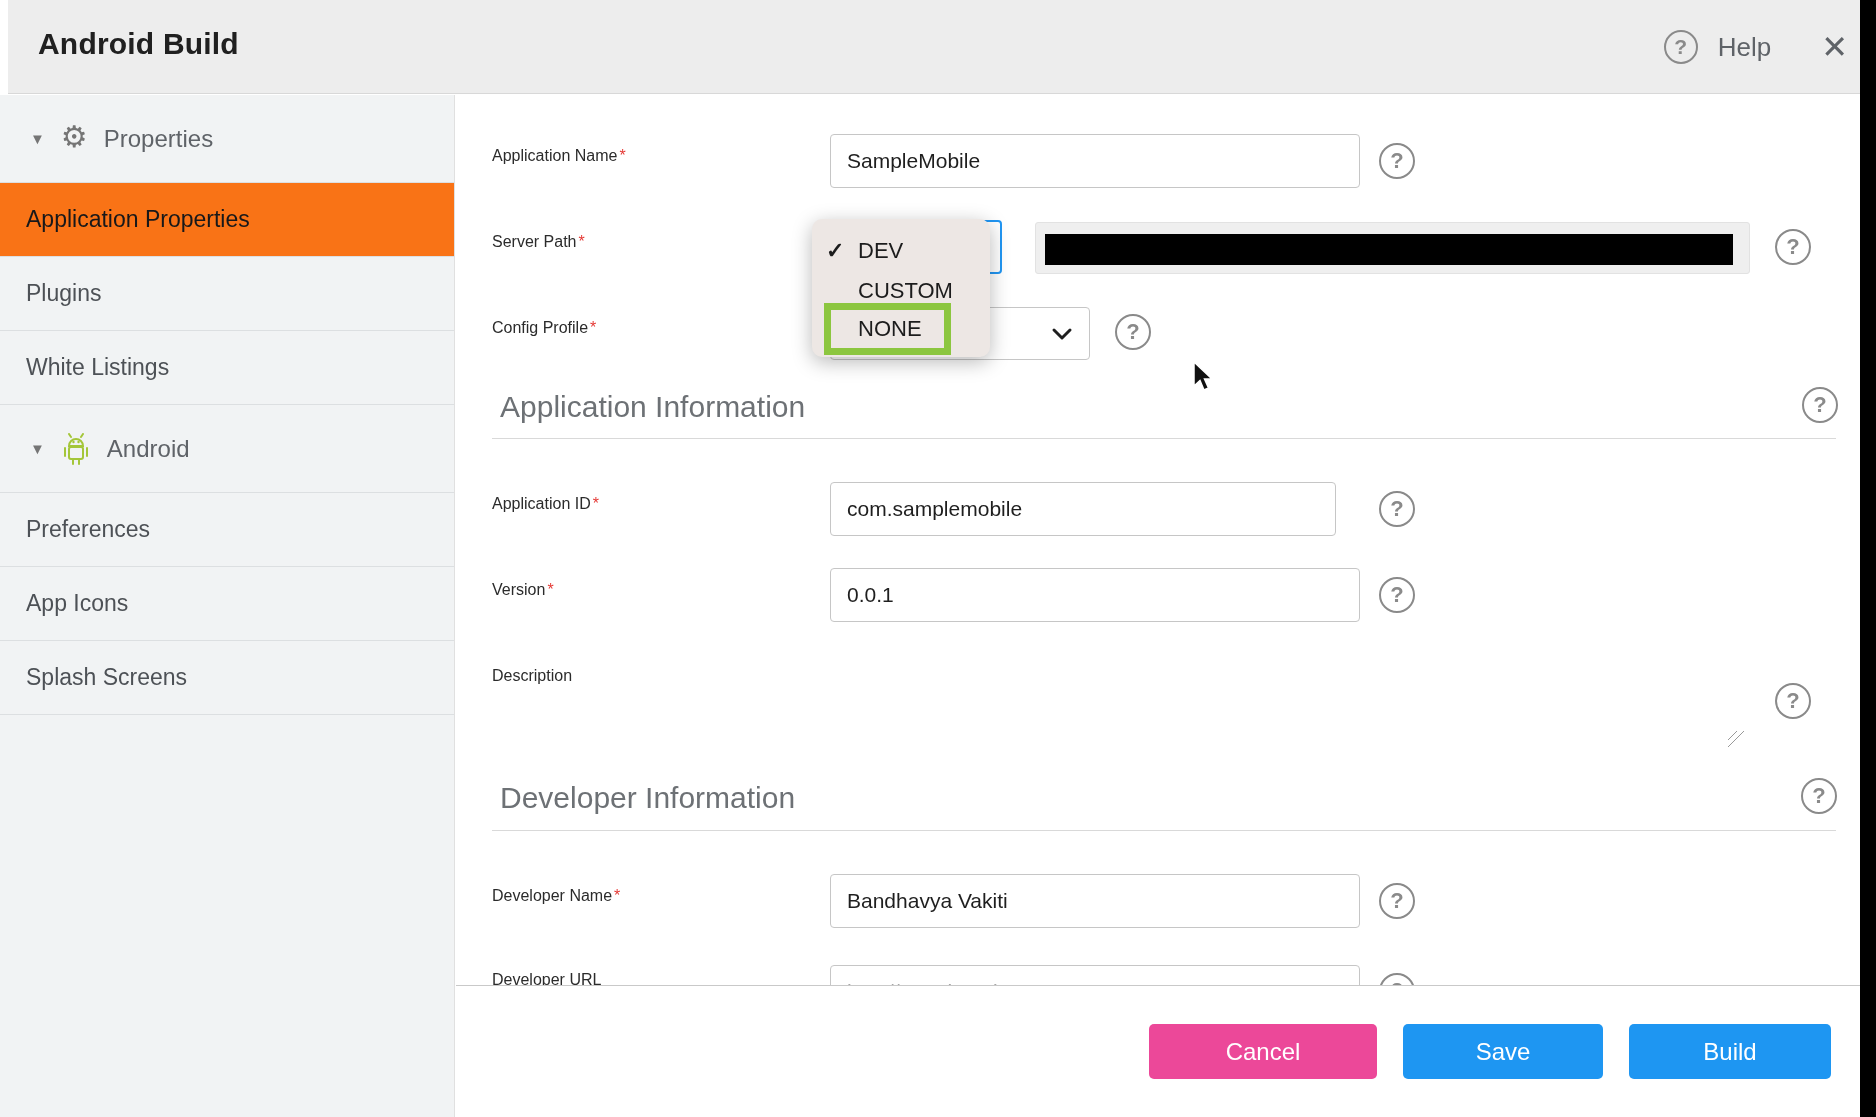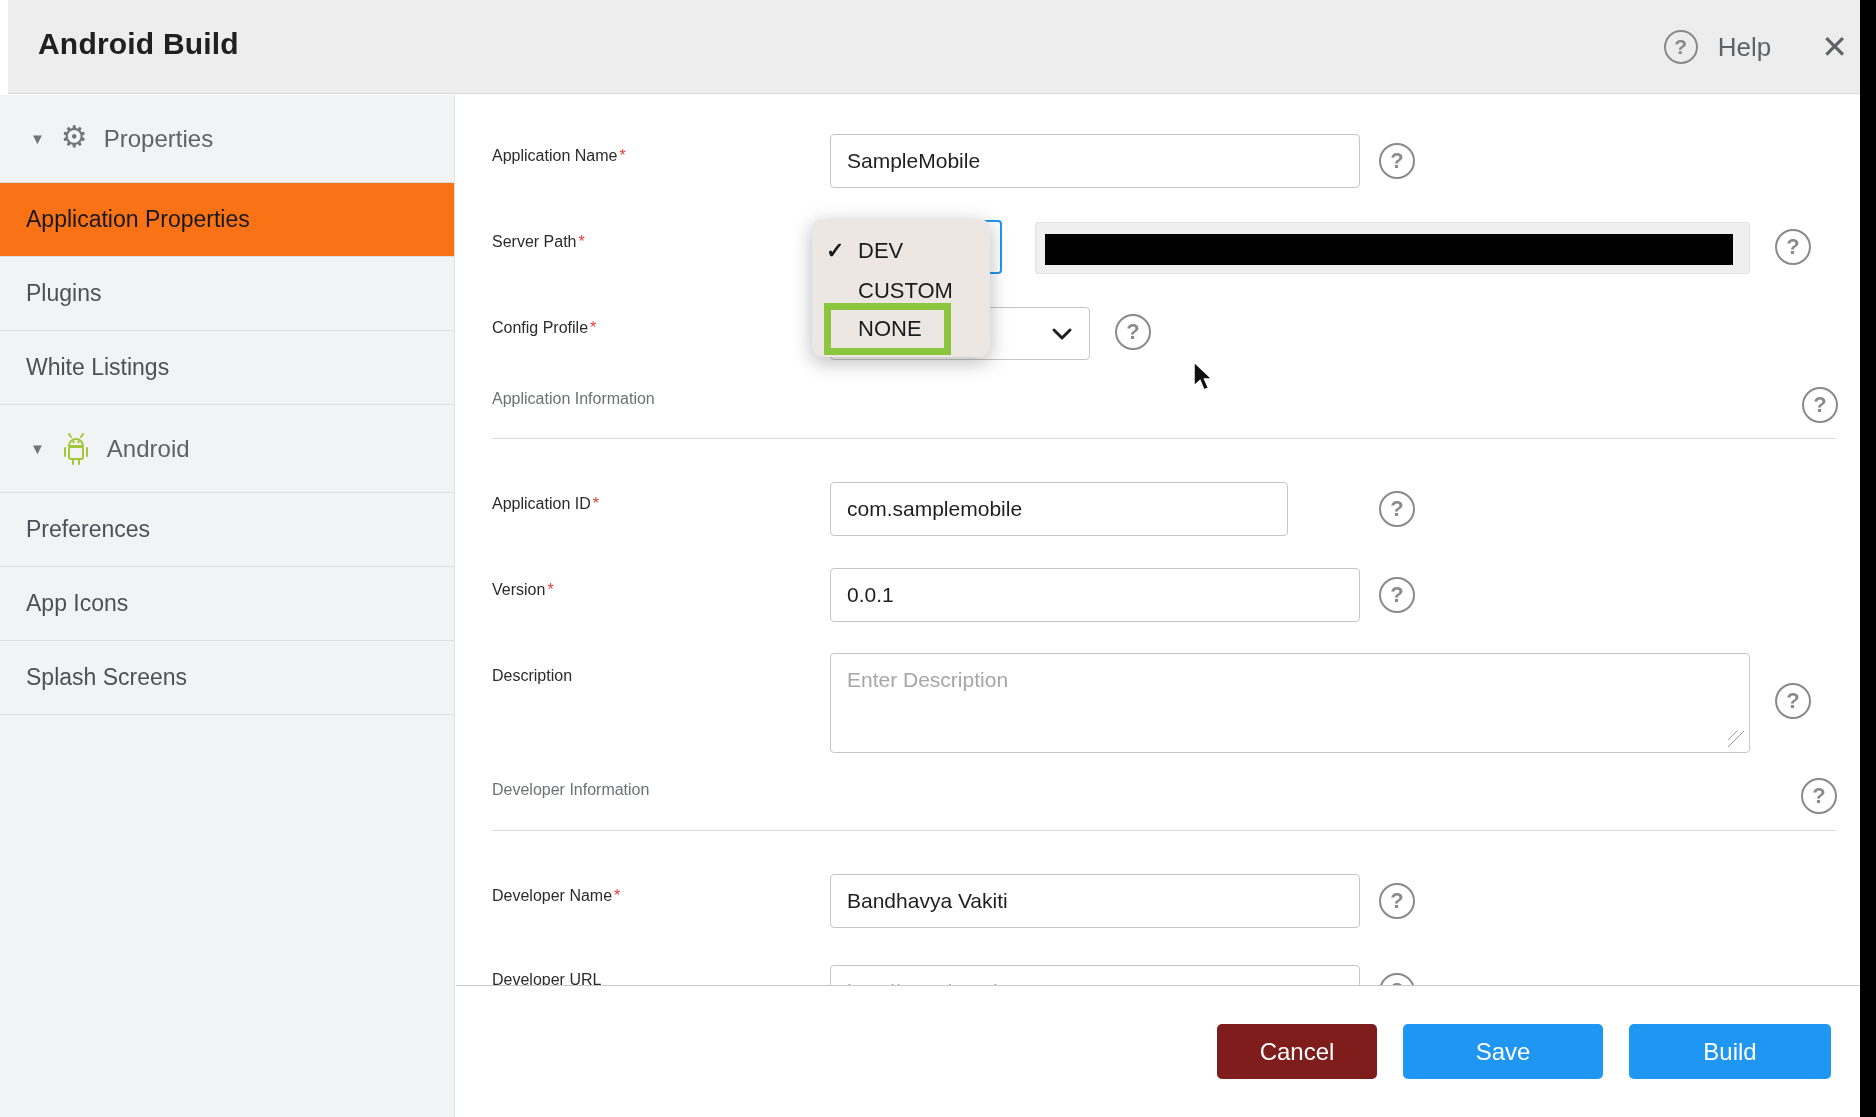--- a/index.html
+++ b/index.html
@@ -40,21 +40,21 @@
   .f-label { position:absolute; font-size:16px; color:#2b2b2b; }
   .req { color:#e53935; margin-left:2px; }
   .t-input { position:absolute; height:54px; border:1px solid #c6c6c6; border-radius:4px;
              font-family:"Liberation Sans",sans-serif; font-size:21px; color:#1f1f1f;
              padding:0 16px; background:#fff; outline:none; }
   .t-input::placeholder { color:#a6a6a6; }
   .helpdot { position:absolute; width:36px; height:36px; border:2px solid #8a8a8a;
              border-radius:50%; color:#8a8a8a; font-size:22px; font-weight:600;
              display:flex; align-items:center; justify-content:center; cursor:pointer;
              background:#fff; }
-  .section-h { position:absolute; font-size:16px; color:#6d7175; }
+  .section-h { position:absolute; font-size:30px; color:#6d7175;margin-left:8px; }
   .divider { position:absolute; height:1px; background:#d9d9d9; }
 
   
   .sel { position:absolute; background:#fff; border:1px solid #c6c6c6; border-radius:4px;
          display:flex; align-items:center; justify-content:flex-end; padding-right:16px;
          cursor:pointer; }
   .sel.focused { border:2px solid #2196f3; }
   .chev { width:22px; height:14px; }
   .chev polyline { fill:none; stroke:#1f1f1f; stroke-width:3; stroke-linecap:round;
                    stroke-linejoin:round; }
@@ -88,21 +88,21 @@
                    linear-gradient(135deg, transparent 0 6px, #999 6px 7px, transparent 7px 11px, #999 11px 12px, transparent 12px);
                  pointer-events:none; }
 
   
   .footer { position:absolute; left:0; top:890px; width:1404px; height:132px;
             background:#fff; border-top:1px solid #c9c9c9; z-index:5;
             display:flex; align-items:flex-start; justify-content:flex-end;
             gap:26px; padding:38px 29px 0 0; }
   .btn { height:55px; border:none; border-radius:5px; font-family:"Liberation Sans",sans-serif;
          font-size:24px; color:#fff; cursor:pointer; }
-  .btn.cancel { width:160px; background:#7f1d1d; }
+  .btn.cancel { width:228px; background:#ec4899; }
   .btn.save { width:200px; background:#1e96f2; }
   .btn.build { width:202px; background:#1e96f2; }
 
   
   .black-strip { position:absolute; right:0; top:0; width:16px; height:1117px;
                  background:#000; z-index:30; }
   .cursor { position:absolute; left:736px; top:266px; z-index:20; pointer-events:none; }
 </style>
 </head>
 <body>
@@ -206,33 +206,32 @@
       </div>
     </div>
 
     <div class="section-h" style="left:36px; top:295px;">Application Information</div>
     <div class="helpdot" style="left:1346px; top:292px;">?</div>
     <div class="divider" style="left:36px; top:343px; width:1344px;"></div>
 
     <div class="f-label" style="left:36px; top:400px;">
       <span>Application ID</span><span class="req">*</span>
     </div>
-    <input class="t-input" style="left: 374px; top: 387px; width: 458px;" value="com.samplemobile">
+    <input class="t-input" style="left: 374px; top: 387px; width: 506px;" value="com.samplemobile">
     <div class="helpdot" style="left:923px; top:396px;">?</div>
 
     <div class="f-label" style="left:36px; top:486px;text-align:center;">
       <span>Version</span><span class="req">*</span>
     </div>
     <input class="t-input" style="left: 374px; top: 473px; width: 530px;" value="0.0.1">
     <div class="helpdot" style="left:923px; top:482px;">?</div>
 
     <div class="f-label" style="left:36px; top:572px;">
       <span>Description</span>
     </div>
-    <textarea class="t-area" placeholder="Enter Description" style=""></textarea>
     <div class="resize-grip"></div>
     <div class="helpdot" style="left:1319px; top:588px;">?</div>
 
     <div class="section-h" style="left:36px; top:686px;">Developer Information</div>
     <div class="helpdot" style="left:1345px; top:683px;">?</div>
     <div class="divider" style="left:36px; top:735px; width:1344px;"></div>
 
     <div class="f-label" style="left:36px; top:792px;">
       <span>Developer Name</span><span class="req">*</span>
     </div>

